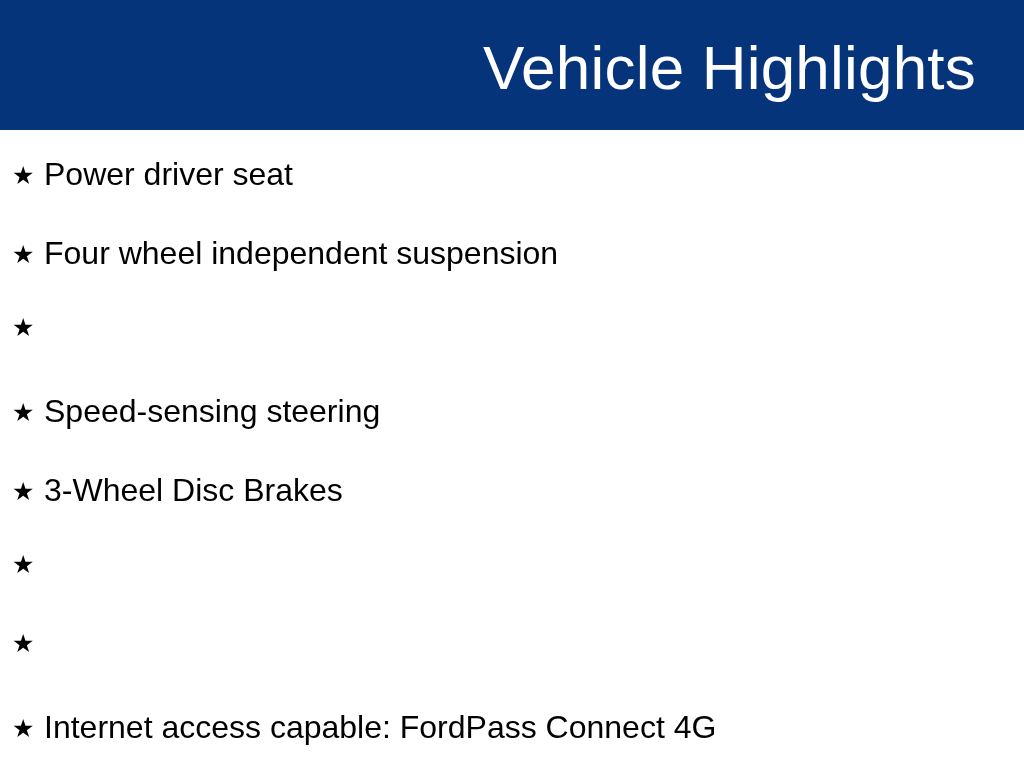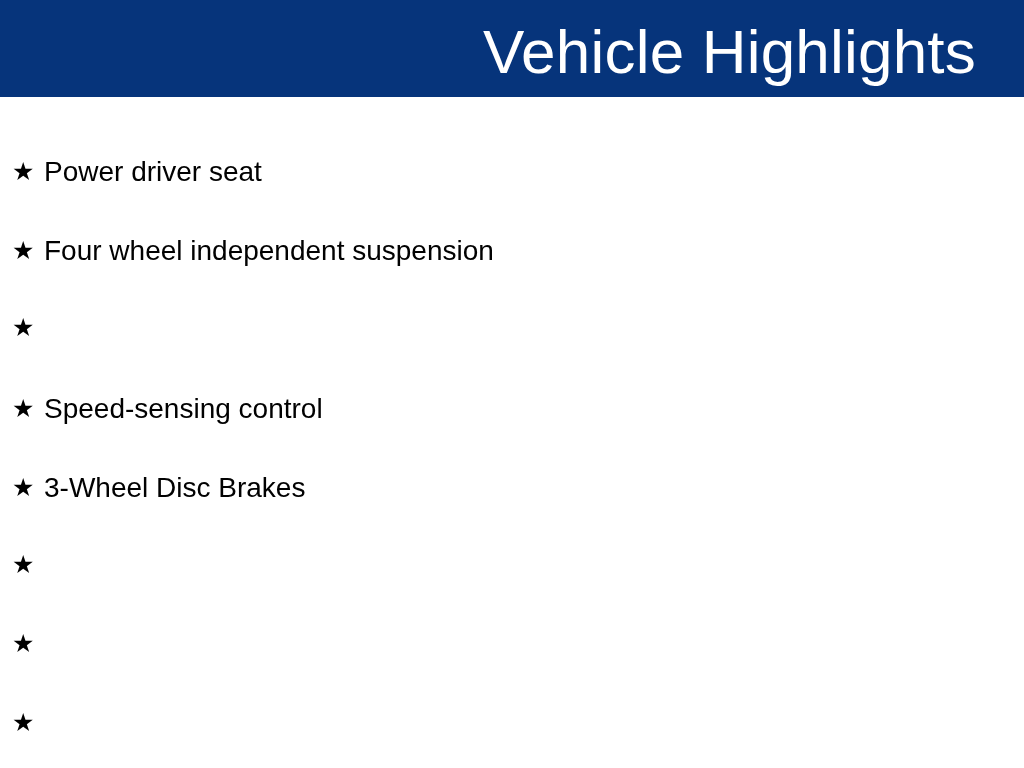--- a/index.html
+++ b/index.html
@@ -21,21 +21,21 @@
     background: #ffffff;
     box-sizing: border-box;
   }
 
   
   .header-band {
     position: absolute;
     top: 0;
     left: 0;
     width: 1024px;
-    height: 97px;
+    height: 130px;
     background: #06347b;
     display: flex;
     align-items: center;
     justify-content: flex-end;
     box-sizing: border-box;
     padding-right: 48px;
   }
 
   .slide-title {
     color: #ffffff;
@@ -82,21 +82,21 @@
     width: 32px;
     flex: 0 0 32px;
     display: inline-block;
     position: relative;
     top: -1px;
   }
 
   .highlight-label {
     color: #010101;
     font-family: "Liberation Sans", sans-serif;
-    font-size: 28px;
+    font-size: 32px;
     font-weight: 400;
     line-height: 1;
     white-space: nowrap;
   }
 </style>
 </head>
 <body>
 
 <div class="slide">
 
@@ -115,34 +115,35 @@
       <span class="bullet-star">★</span>
       <span class="highlight-label">Four wheel independent suspension</span>
     </li>
 
     <li class="highlight-item">
       <span class="bullet-star">★</span>
     </li>
 
     <li class="highlight-item">
       <span class="bullet-star">★</span>
-      <span class="highlight-label">Speed-sensing control</span>
+      <span class="highlight-label">Speed-sensing steering</span>
     </li>
 
     <li class="highlight-item">
       <span class="bullet-star">★</span>
       <span class="highlight-label">3-Wheel Disc Brakes</span>
     </li>
 
     <li class="highlight-item">
       <span class="bullet-star">★</span>
     </li>
 
     <li class="highlight-item">
       <span class="bullet-star">★</span>
     </li>
 
     <li class="highlight-item">
       <span class="bullet-star">★</span>
+      <span class="highlight-label">Internet access capable: FordPass Connect 4G</span>
     </li>
 
   </ul>
 </div>
 
 </body></html>

